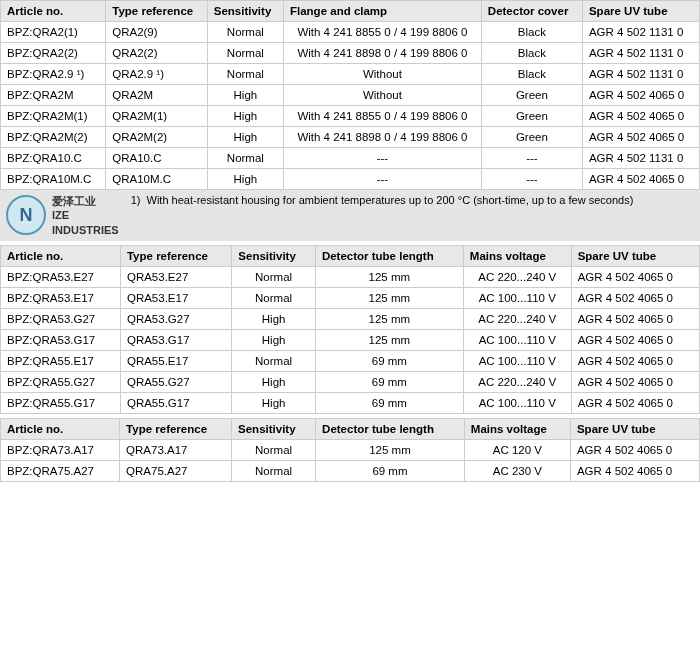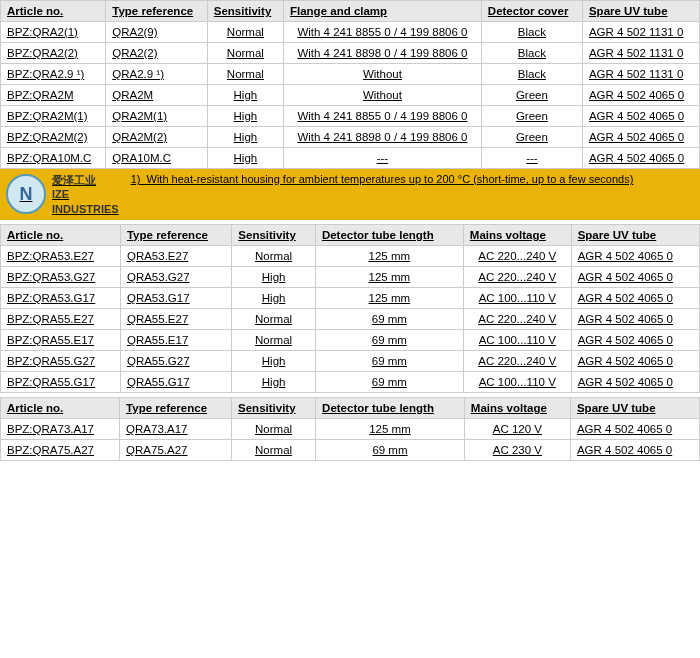--- a/index.html
+++ b/index.html
@@ -19,21 +19,21 @@
       padding: 4px 6px;
       text-align: left;
       vertical-align: top;
       font-size: 11.5px;
     }
     th {
       background-color: #e8e8e8;
       font-weight: bold;
     }
     .footnote-row td {
-      background: #eab308;
+      background: #e5e5e5;
       border: none;
       padding: 4px 6px;
       font-size: 11px;
     }
     .logo-cell {
       display: flex;
       align-items: center;
       gap: 6px;
     }
     .logo-circle {
@@ -51,21 +51,20 @@
       flex-shrink: 0;
     }
     .logo-text {
       font-size: 11px;
       font-weight: bold;
       color: #333;
       line-height: 1.3;
     }
     .table-section {
       margin-bottom: 4px;
-      text-decoration: underline;
     }
   </style>
 </head>
 <body>
 
 <div>
 
   <div class="table-section">
     <table>
       <thead>
@@ -119,20 +118,28 @@
             <td style="text-align: center;">Green</td>
             <td>AGR 4 502 4065 0</td>
           </tr>
           <tr>
             <td>BPZ:QRA2M(2)</td>
             <td>QRA2M(2)</td>
             <td style="text-align: center;">High</td>
             <td style="text-align: center;">With 4 241 8898 0 / 4 199 8806 0</td>
             <td style="text-align: center;">Green</td>
             <td>AGR 4 502 4065 0</td>
+          </tr>
+          <tr>
+            <td>BPZ:QRA10.C</td>
+            <td>QRA10.C</td>
+            <td style="text-align: center;">Normal</td>
+            <td style="text-align: center;">---</td>
+            <td style="text-align: center;">---</td>
+            <td>AGR 4 502 1131 0</td>
           </tr>
           <tr>
             <td>BPZ:QRA10M.C</td>
             <td>QRA10M.C</td>
             <td style="text-align: center;">High</td>
             <td style="text-align: center;">---</td>
             <td style="text-align: center;">---</td>
             <td>AGR 4 502 4065 0</td>
           </tr>
         </tbody>
@@ -172,41 +179,41 @@
       <tbody id="table2-body">
       <tr>
             <td>BPZ:QRA53.E27</td>
             <td>QRA53.E27</td>
             <td style="text-align: center;">Normal</td>
             <td style="text-align: center;">125 mm</td>
             <td style="text-align: center;">AC 220...240 V</td>
             <td>AGR 4 502 4065 0</td>
           </tr>
           <tr>
+            <td>BPZ:QRA53.E17</td>
+            <td>QRA53.E17</td>
+            <td style="text-align: center;">Normal</td>
+            <td style="text-align: center;">125 mm</td>
+            <td style="text-align: center;">AC 100...110 V</td>
+            <td>AGR 4 502 4065 0</td>
+          </tr>
+          <tr>
             <td>BPZ:QRA53.G27</td>
             <td>QRA53.G27</td>
             <td style="text-align: center;">High</td>
             <td style="text-align: center;">125 mm</td>
             <td style="text-align: center;">AC 220...240 V</td>
             <td>AGR 4 502 4065 0</td>
           </tr>
           <tr>
             <td>BPZ:QRA53.G17</td>
             <td>QRA53.G17</td>
             <td style="text-align: center;">High</td>
             <td style="text-align: center;">125 mm</td>
             <td style="text-align: center;">AC 100...110 V</td>
-            <td>AGR 4 502 4065 0</td>
-          </tr>
-          <tr>
-            <td>BPZ:QRA55.E27</td>
-            <td>QRA55.E27</td>
-            <td style="text-align: center;">Normal</td>
-            <td style="text-align: center;">69 mm</td>
-            <td style="text-align: center;">AC 220...240 V</td>
             <td>AGR 4 502 4065 0</td>
           </tr>
           <tr>
             <td>BPZ:QRA55.E17</td>
             <td>QRA55.E17</td>
             <td style="text-align: center;">Normal</td>
             <td style="text-align: center;">69 mm</td>
             <td style="text-align: center;">AC 100...110 V</td>
             <td>AGR 4 502 4065 0</td>
           </tr>

